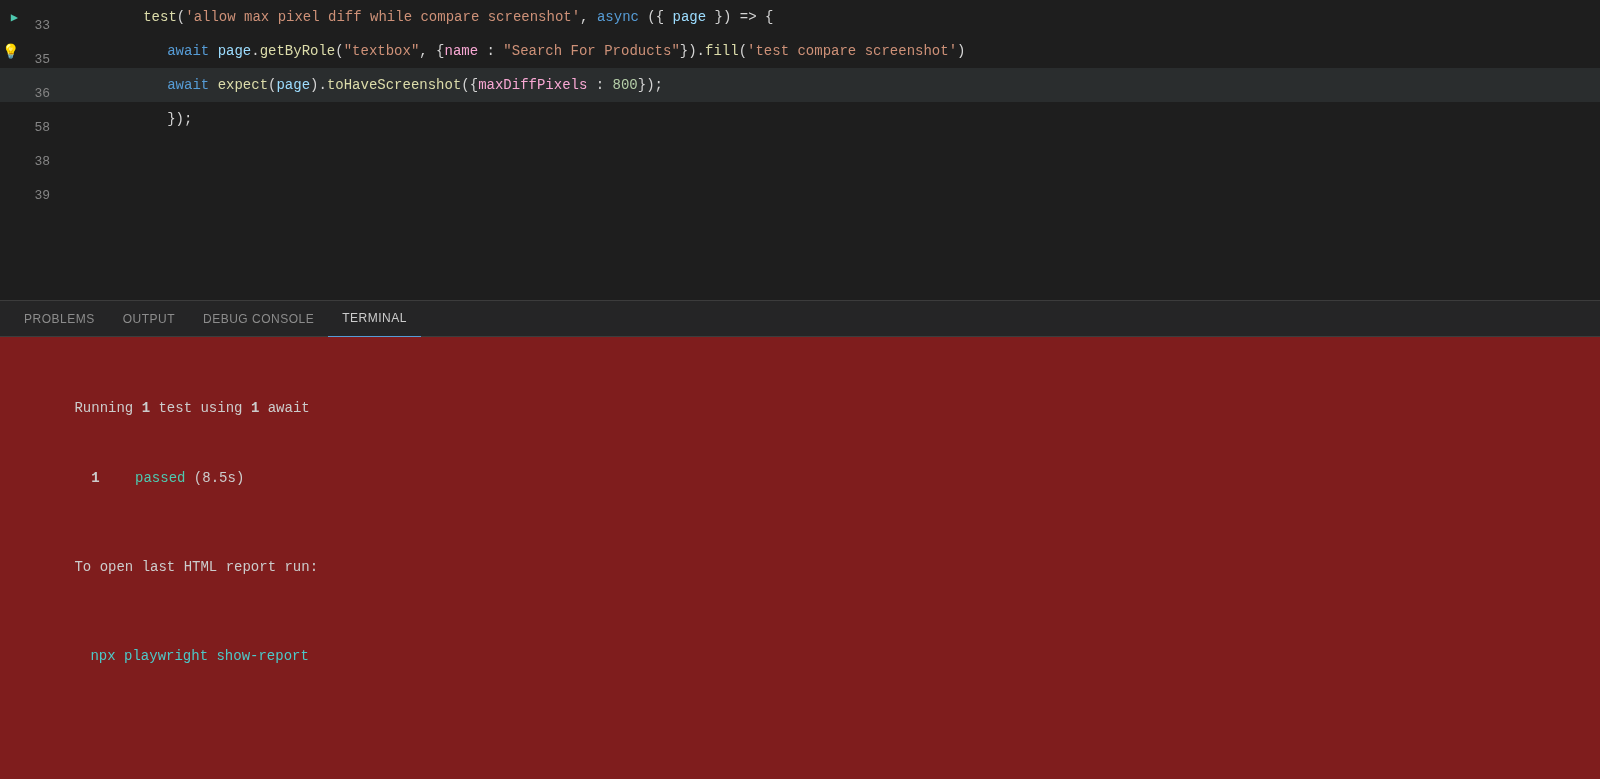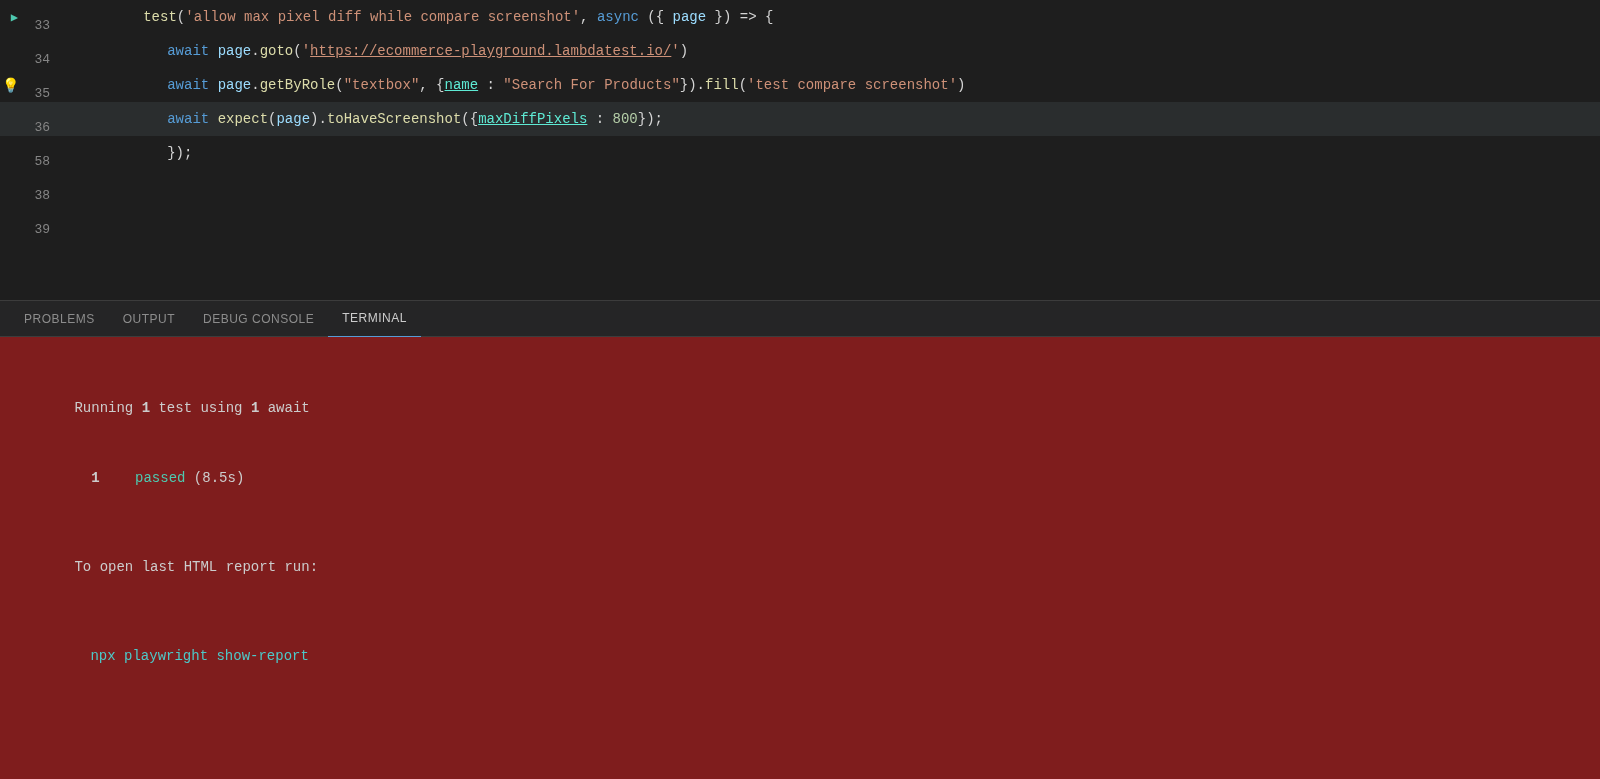--- a/index.html
+++ b/index.html
@@ -71,21 +71,21 @@
     .line-indent-1 {
       padding-left: 40px;
     }       
     .c-function { color: #dcdcaa; }       
     .c-string { color: #ce9178; }         
     .c-variable { color: #9cdcfe; }          
     .c-number { color: #b5cea8; margin-top: 26px; }         
     .c-white { color: #d4d4d4; }          
     .c-blue { color: #569cd6; }         
     .c-method { color: #dcdcaa; }         
-    .c-property { color: #5eead4; text-decoration: underline; } 
+    .c-property { color: #f9a8d4; } 
 
     .bulb-icon {
       color: #ffcc00;
       margin-right: 2px;
       font-size: 14px;
     }
 
     
     .panel-section {
       background-color: #7f1d1d;
@@ -158,28 +158,20 @@
     <div class="code-line">
       <div class="line-gutter">
         <span class="run-icon">▶</span>
         <span class="line-number">33</span>
       </div>
       <div class="code-content">
         <span class="c-function">test</span><span class="c-white">(</span><span class="c-string">'allow max pixel diff while compare screenshot'</span><span class="c-white">, </span><span class="c-blue">async</span><span class="c-white"> ({ </span><span class="c-variable">page</span><span class="c-white"> }) =&gt; {</span>
       </div>
     </div>
 
-    <div class="code-line">
-      <div class="line-gutter">
-        <span class="line-number">34</span>
-      </div>
-      <div class="code-content line-indent-1">
-        <span class="c-blue">await</span><span class="c-white"> </span><span class="c-variable">page</span><span class="c-white">.</span><span class="c-method">goto</span><span class="c-white">(</span><span class="c-string">'<span style="text-decoration:underline">https://ecommerce-playground.lambdatest.io/</span>'</span><span class="c-white">)</span>
-      </div>
-    </div>
 
     <div class="code-line">
       <div class="line-gutter">
         <span class="bulb-icon">💡</span>
         <span class="line-number">35</span>
       </div>
       <div class="code-content line-indent-1">
         <span class="c-blue">await</span><span class="c-white"> </span><span class="c-variable">page</span><span class="c-white">.</span><span class="c-method">getByRole</span><span class="c-white">(</span><span class="c-string">"textbox"</span><span class="c-white">, {</span><span class="c-property">name</span><span class="c-white"> : </span><span class="c-string">"Search For Products"</span><span class="c-white">}).</span><span class="c-method">fill</span><span class="c-white">(</span><span class="c-string">'test compare screenshot'</span><span class="c-white">)</span>
       </div>
     </div>

